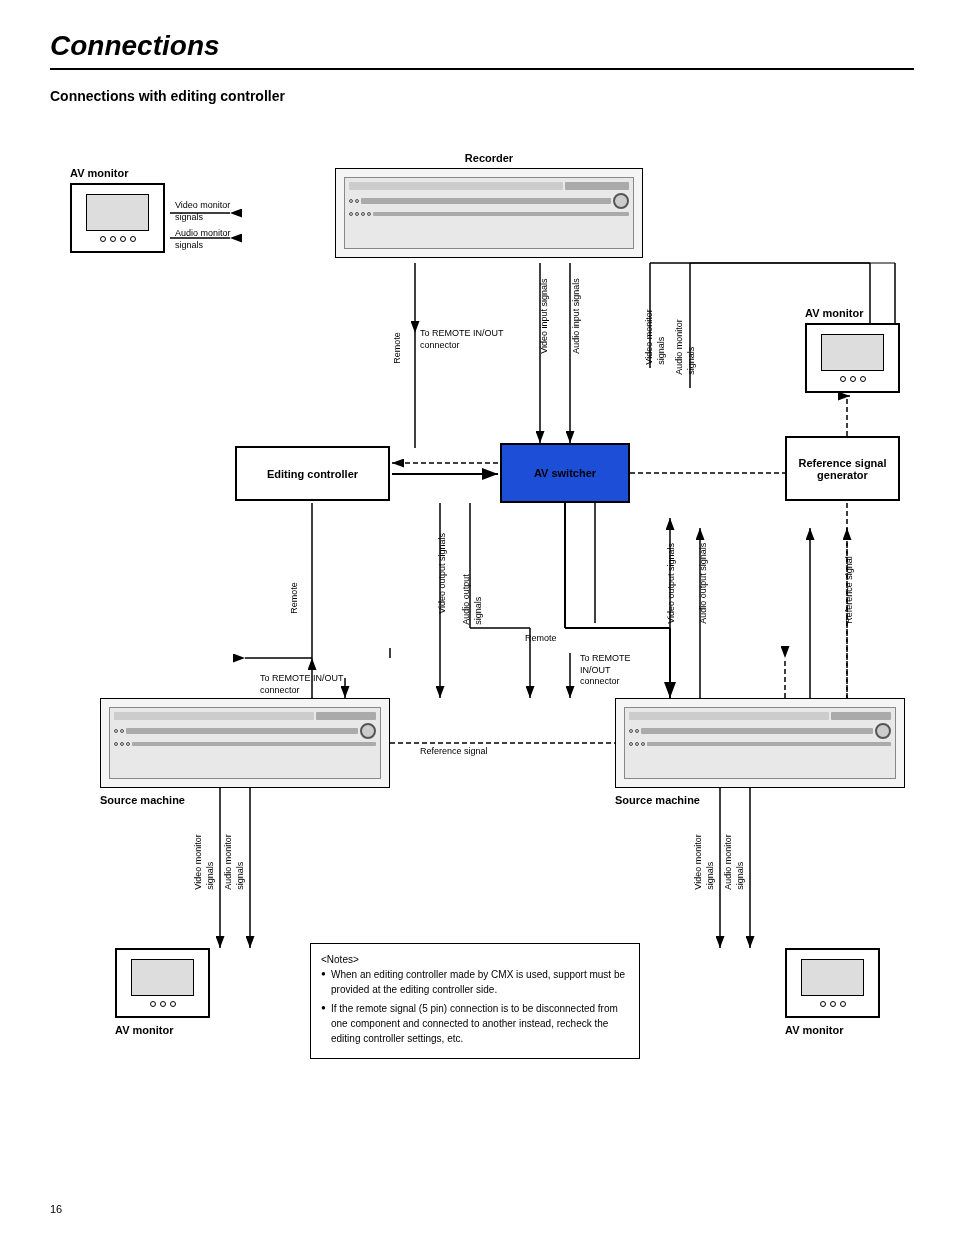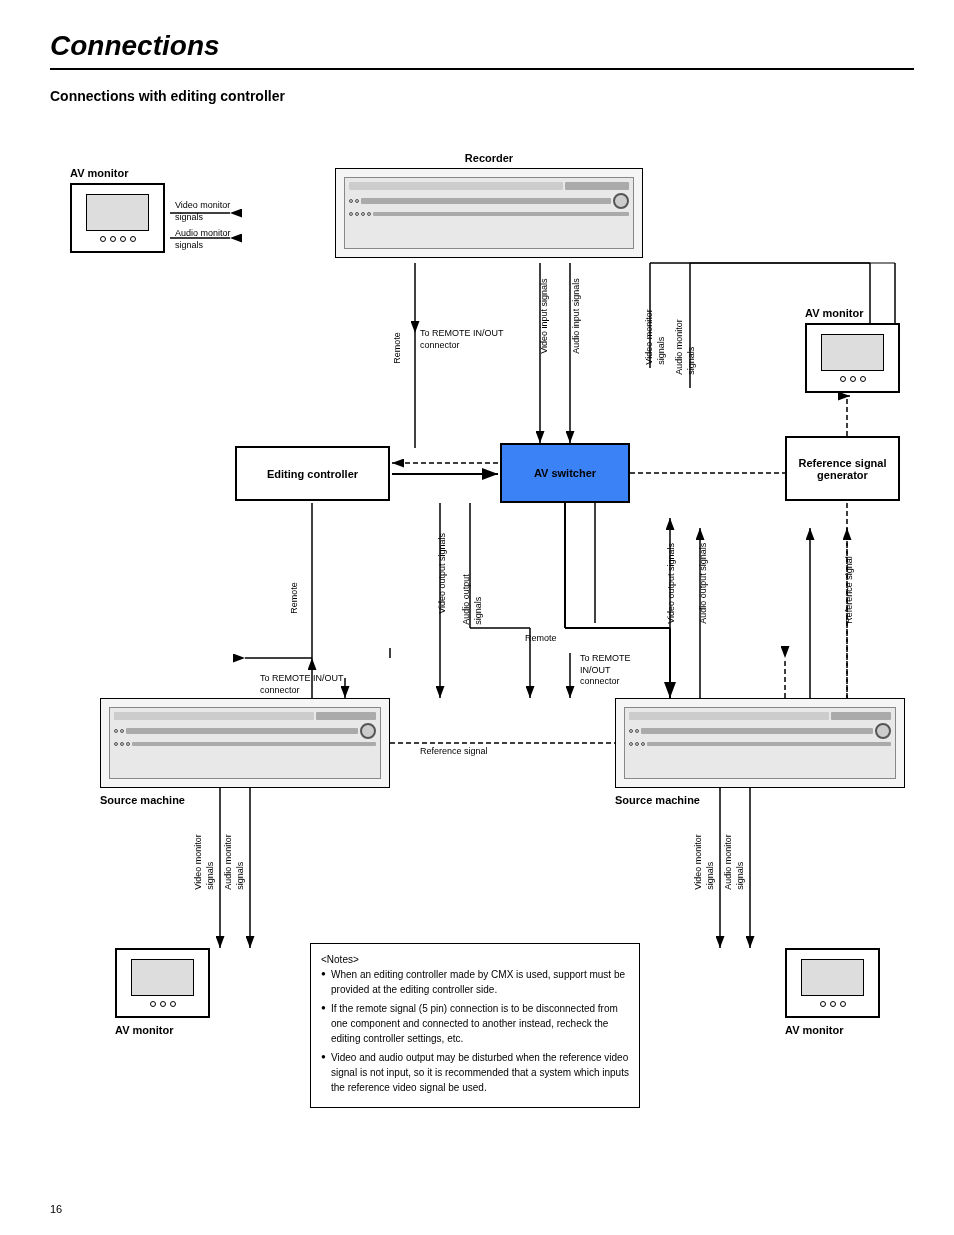--- a/index.html
+++ b/index.html
@@ -96,21 +96,21 @@
       text-align: center;
     }
     
     .av-switcher {
       position: absolute;
       left: 450px;
       top: 325px;
       width: 130px;
       height: 60px;
       border: 2px solid #000;
-      background: #3b82f6;
+      background: #1d4ed8;
       display: flex;
       align-items: center;
       justify-content: center;
       font-size: 11px;
       font-weight: bold;
       text-align: center;
     }
     
     .ref-signal-gen {
       position: absolute;
@@ -539,21 +539,20 @@
           <div class="monitor-dot"></div>
         </div>
       </div>
     </div>
 
     <div class="notes-box">
       <div class="notes-title">&lt;Notes&gt;</div>
       <ul class="notes-list">
         <li>When an editing controller made by CMX is used, support must be provided at the editing controller side.</li>
         <li>If the remote signal (5 pin) connection is to be disconnected from one component and connected to another instead, recheck the editing controller settings, etc.</li>
-        <li>Video and audio output may be disturbed when the reference video signal is not input, so it is recommended that a system which inputs the reference video signal be used.</li>
       </ul>
     </div>
 
     <div class="text-label" style="left:348px;top:240px;transform:rotate(-90deg);transform-origin:left center;white-space:nowrap;">Remote</div>
 
     <div class="text-label" style="left:370px;top:210px;">To REMOTE IN/OUT<br>connector</div>
 
     <div class="text-label" style="left:495px;top:230px;transform:rotate(-90deg);transform-origin:left center;white-space:nowrap;">Video input signals</div>
 
     <div class="text-label" style="left:527px;top:230px;transform:rotate(-90deg);transform-origin:left center;white-space:nowrap;">Audio input signals</div>

